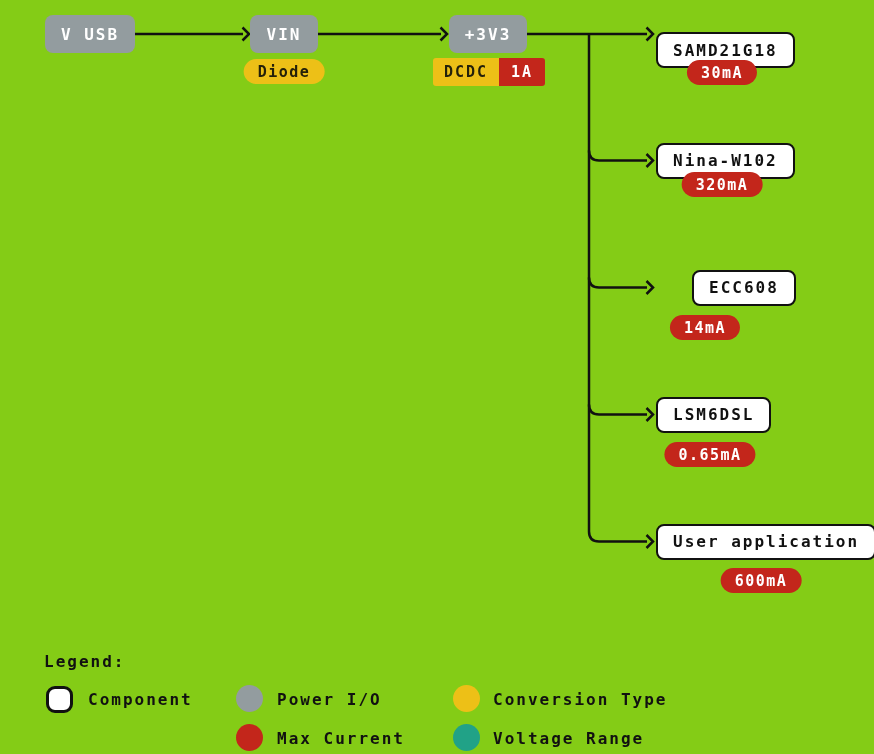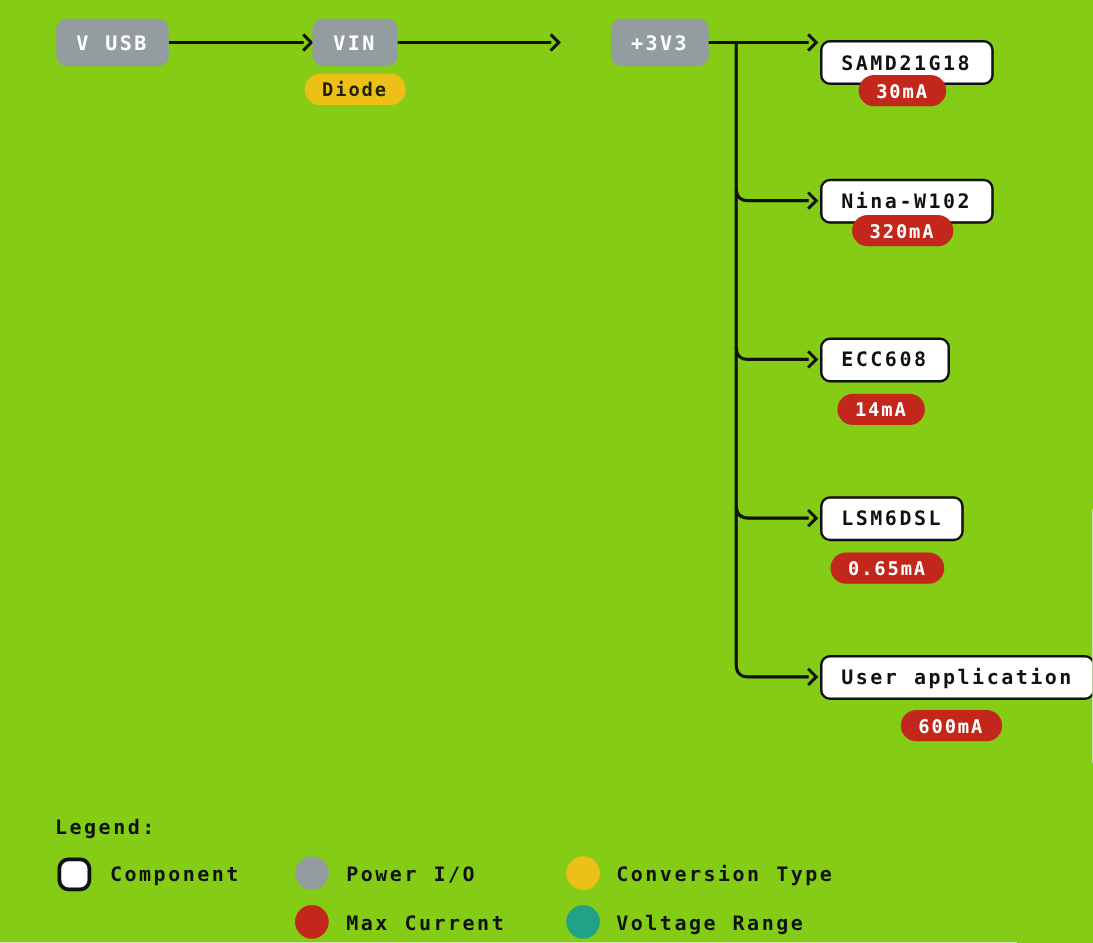--- a/index.html
+++ b/index.html
@@ -110,29 +110,33 @@
 
     <path d="M589 404.5 Q589 414.5 599 414.5 H647"></path>
     <path d="M646.5 408 L653 414.5 L646.5 421"></path>
   </svg>
 
   <div class="gray-node" style="left:45px; top:15px; width:90px;">V USB</div>
 
   <div class="gray-node" style="left:250px; top:15px; width:68px;">VIN</div>
   <div class="pill pill-yellow" style="left:284px; top:59px;">Diode</div>
 
-  <div class="gray-node" style="left:449px; top:15px; width:78px;margin-left:40px;">+3V3</div>
+  <div class="gray-node" style="left:449px; top:15px; width:78px;">+3V3</div>
+  <div class="conv-bar" style="left:433px; top:58px;">
+    <div class="seg seg-conv">DCDC</div>
+    <div class="seg seg-amp">1A</div>
+  </div>
 
   <div class="comp-box" style="left:656px; top:32px;">SAMD21G18</div>
   <div class="pill" style="left:722px; top:60px;">30mA</div>
 
   <div class="comp-box" style="left:656px; top:142.5px;">Nina-W102</div>
   <div class="pill" style="left:722px; top:172px;">320mA</div>
 
-  <div class="comp-box" style="left:656px; top:269.5px;">ECC608</div>
+  <div class="comp-box" style="left:692px; top:269.5px;">ECC608</div>
   <div class="pill" style="left:705px; top:315px;">14mA</div>
 
   <div class="comp-box" style="left:656px; top:396.5px;">LSM6DSL</div>
   <div class="pill" style="left:710px; top:442px;">0.65mA</div>
 
   <div class="comp-box" style="left:656px; top:523.5px;">User application</div>
   <div class="pill" style="left:761px; top:568px;">600mA</div>
 
   <div class="legend-title" style="left:44px; top:652px;">Legend:</div>
 

